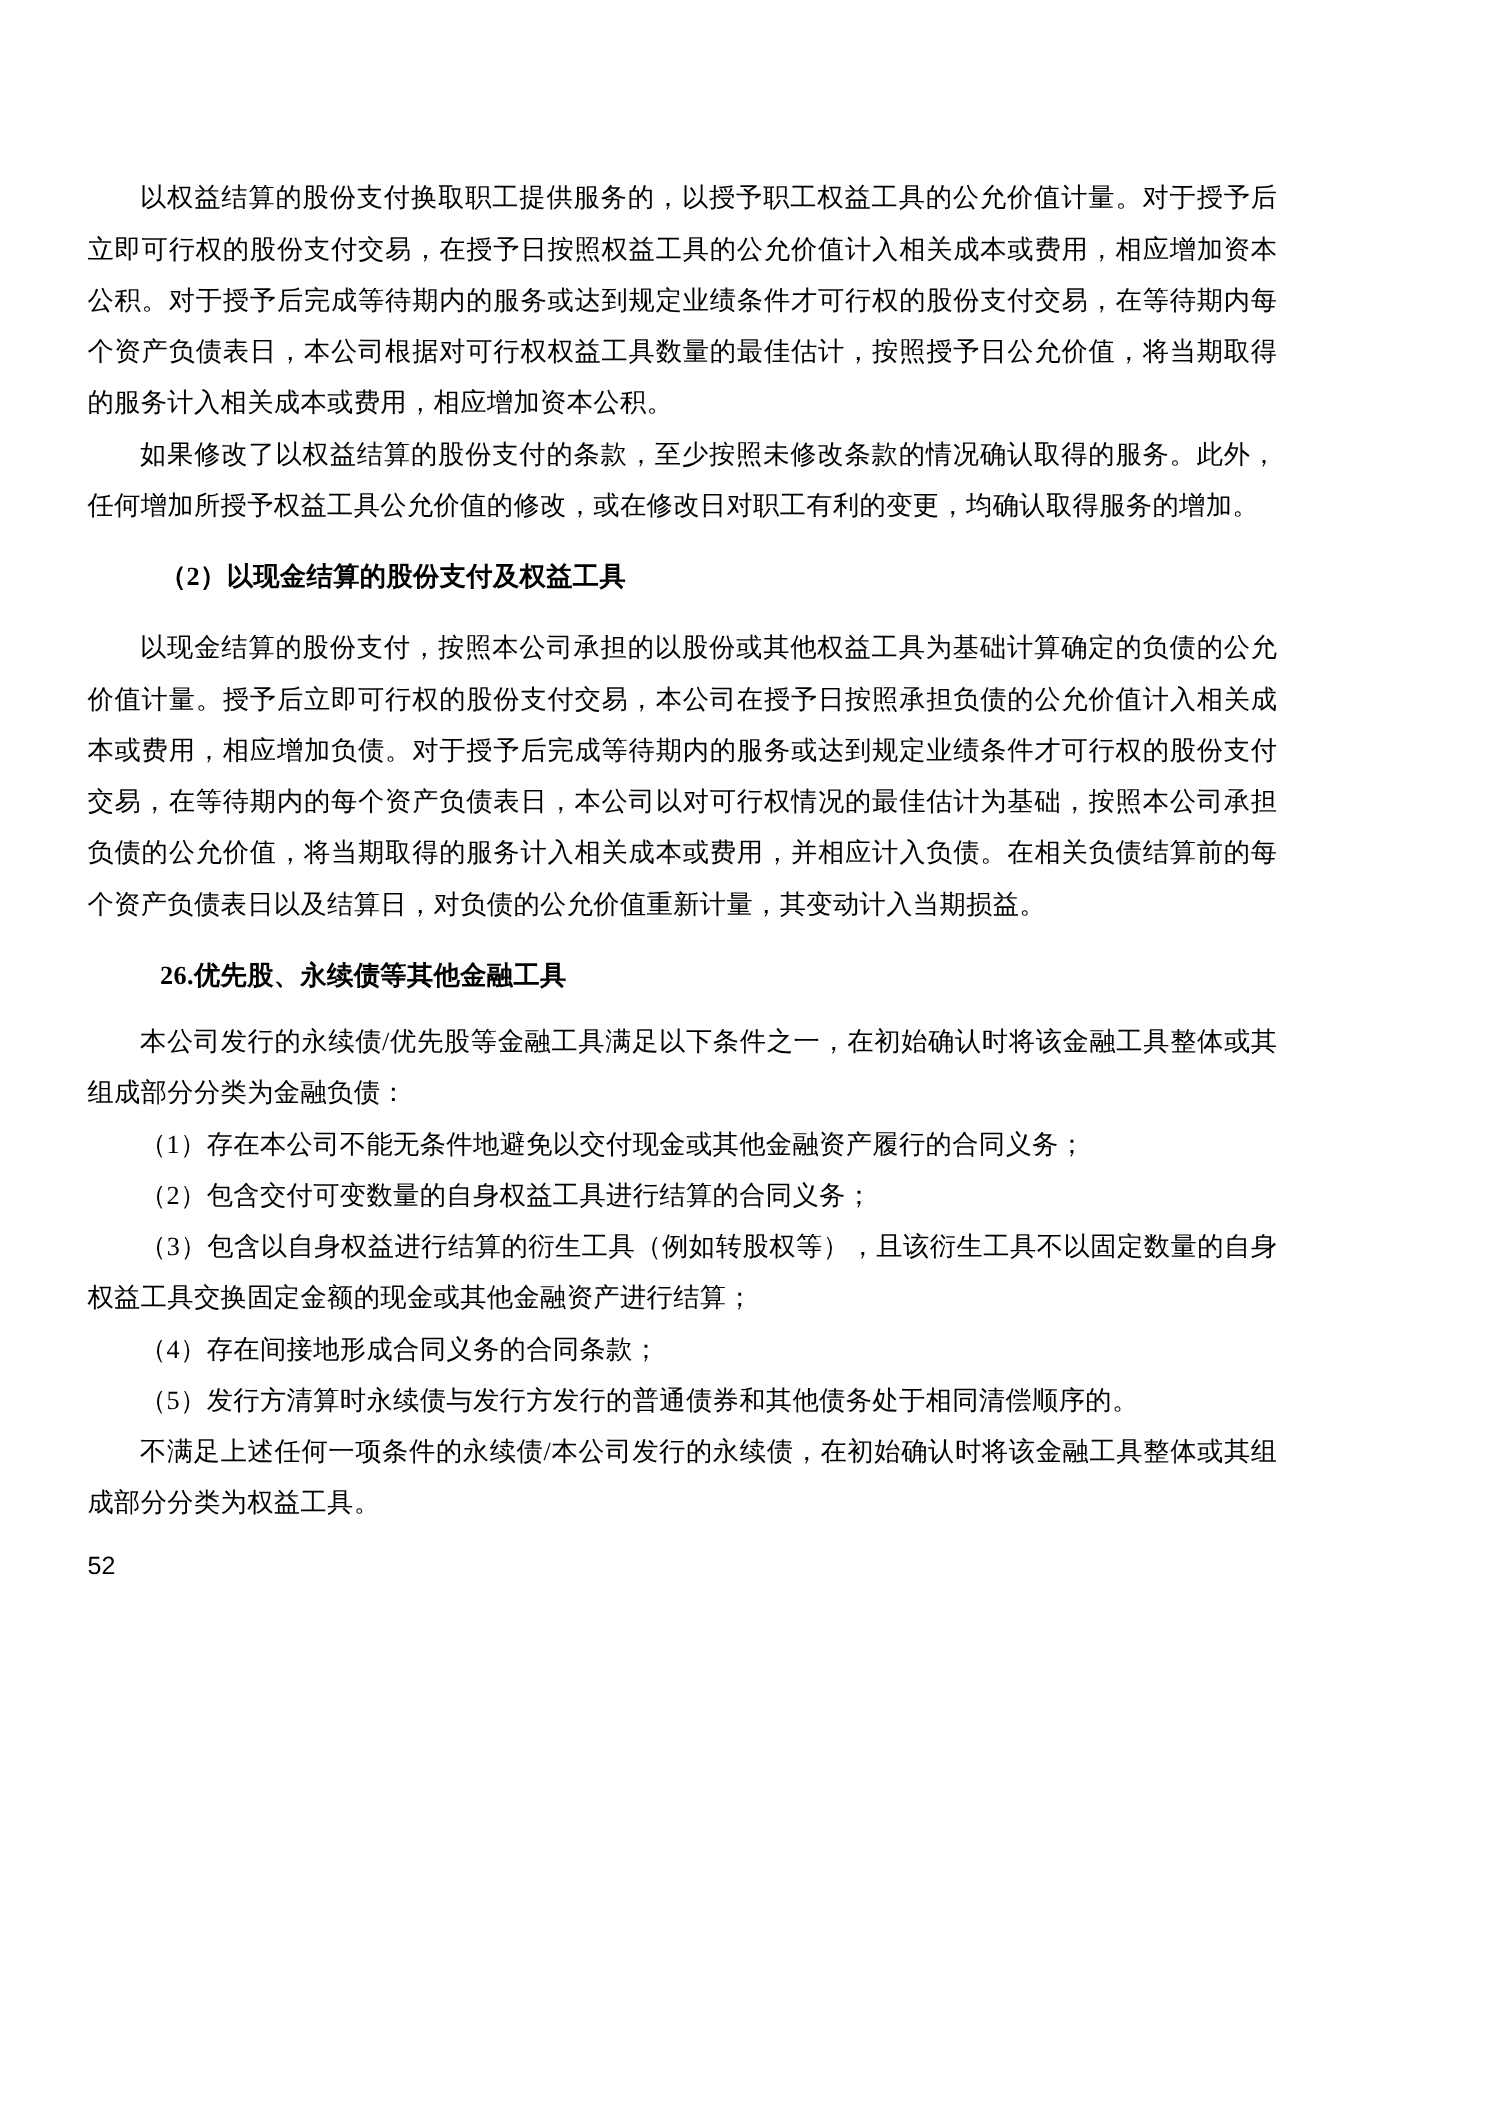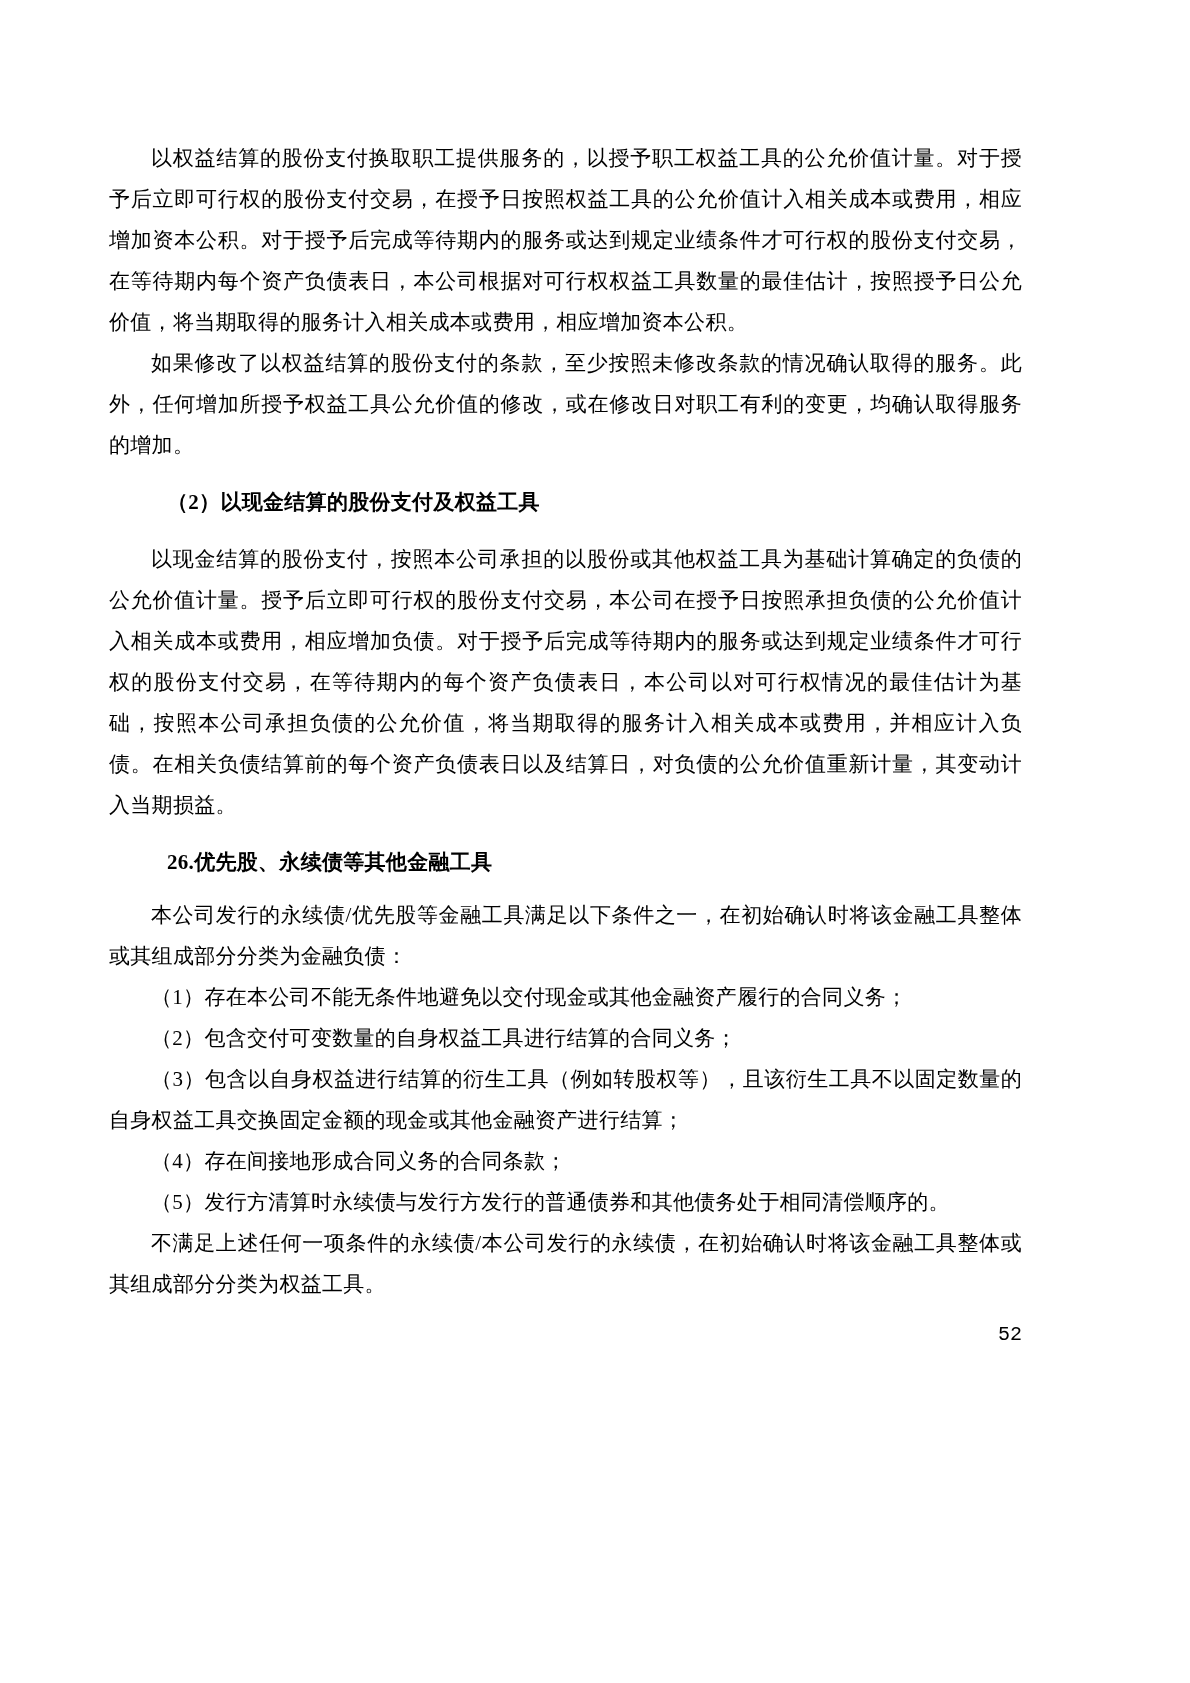--- a/index.html
+++ b/index.html
@@ -10,21 +10,21 @@
   .page {
     position: relative;
     width: 1190px;
     height: 1683px;
     box-sizing: border-box;
     background: #ffffff;
     color: #000000;
     font-family: "Liberation Serif", "DejaVu Serif", serif;
     font-size: 21px;
     line-height: 41px;
-    padding: 138px 168px 0 109px;
+    padding: 138px 168px 0 70px;
     overflow: hidden;
   }
   .para {
     margin: 0;
     text-align: justify;
     text-indent: 2em;
     letter-spacing: 0.3px;
   }
   .heading {
     margin: 16px;
@@ -32,22 +32,22 @@
     text-align: left;
     text-indent: 2em;
     letter-spacing: 0.3px;
   }
   .heading-26 {
     margin-bottom: 12px;
     font-family: Liberation Serif, serif;
   }
   .page-number {
     margin-top: 18px;
-    text-align: right;
-    font-family: Liberation Mono, monospace;
+    text-align: left;
+    font-family: Liberation Sans, sans-serif;
     font-size: 20px;
     line-height: 24px;
   }
 </style>
 </head>
 <body>
 
 <div class="page">
 
   <p class="para">以权益结算的股份支付换取职工提供服务的，以授予职工权益工具的公允价值计量。对于授予后立即可行权的股份支付交易，在授予日按照权益工具的公允价值计入相关成本或费用，相应增加资本公积。对于授予后完成等待期内的服务或达到规定业绩条件才可行权的股份支付交易，在等待期内每个资产负债表日，本公司根据对可行权权益工具数量的最佳估计，按照授予日公允价值，将当期取得的服务计入相关成本或费用，相应增加资本公积。</p>

